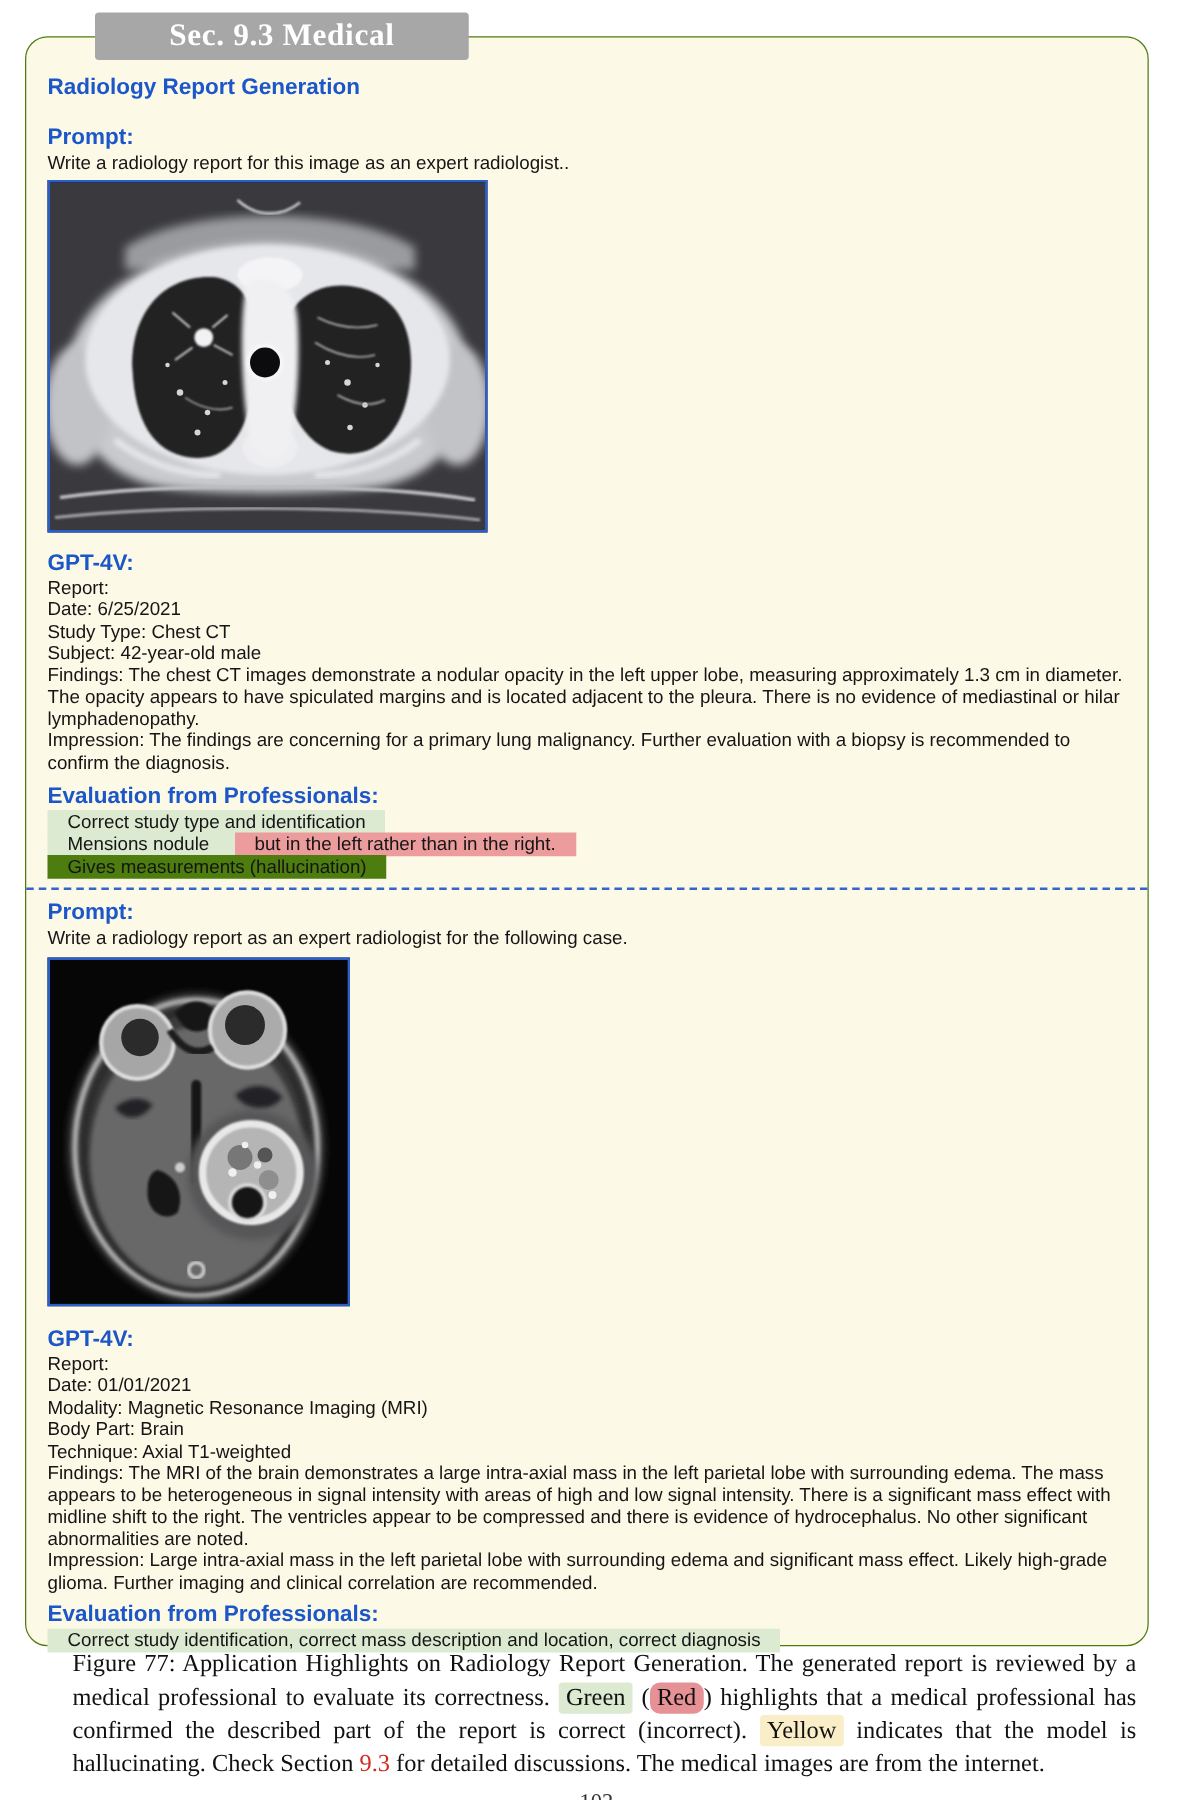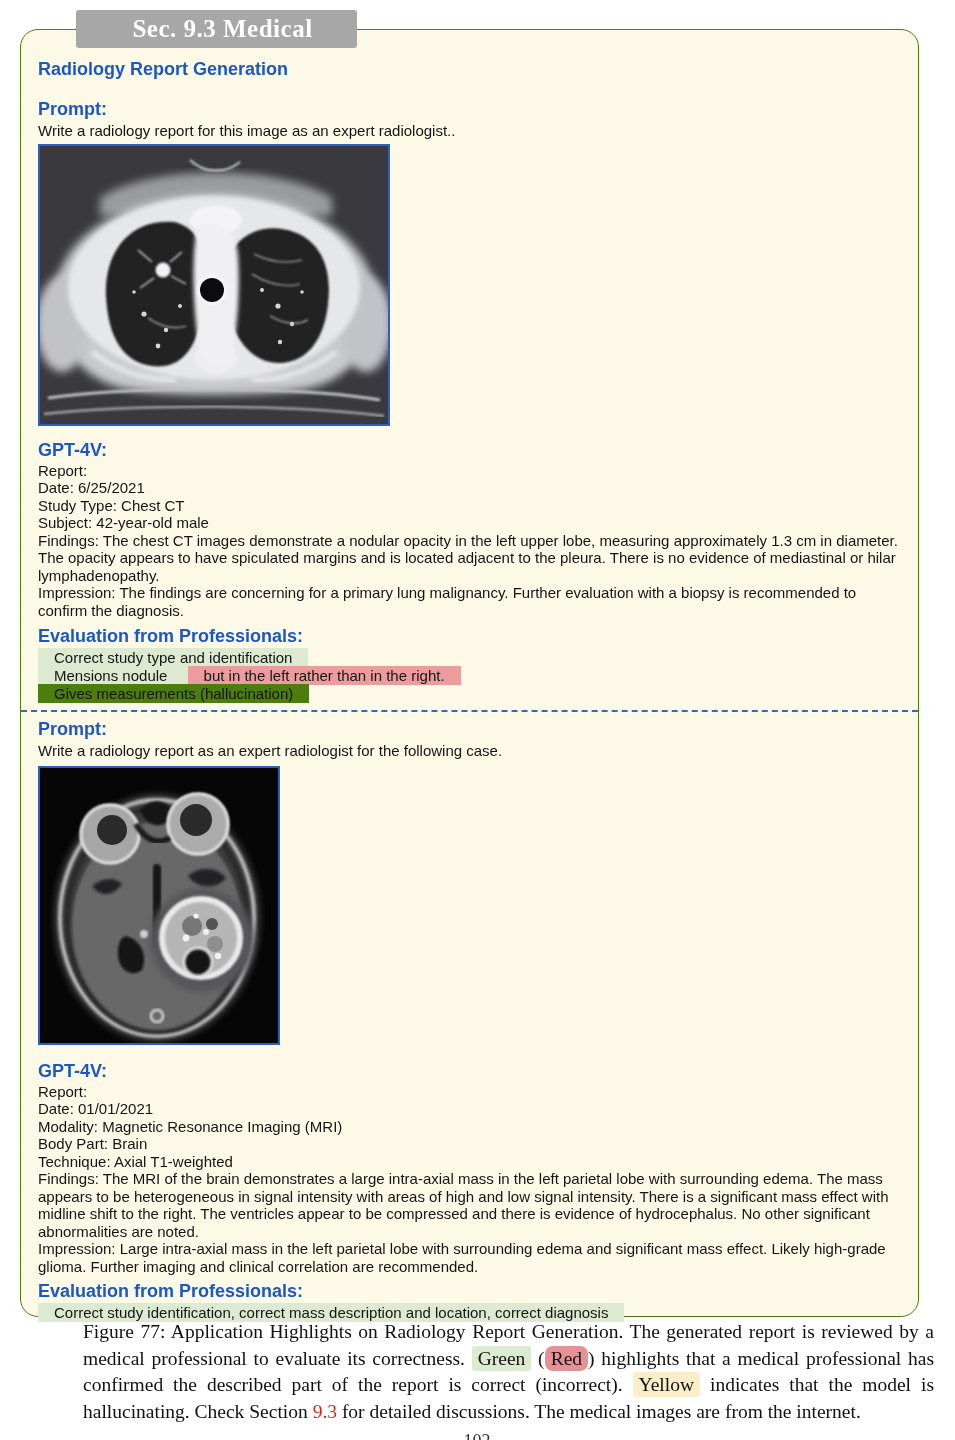--- a/index.html
+++ b/index.html
@@ -1,19 +1,19 @@
 <!DOCTYPE html>
 <html><head>
 <meta charset="utf-8">
 <style>
   html,body{margin:0;padding:0;}
   body{width:955px;height:1440px;position:relative;background:#ffffff;overflow:hidden;
        font-family:"Liberation Sans","DejaVu Sans",sans-serif;}
-  .badge{position:absolute;left:76px;top:10px;width:269px;height:38px;background:#a7a7a7;
-         border-radius:3px;display:flex;align-items:center;justify-content:center;z-index:3;padding-left:12px;}
+  .badge{position:absolute;left:76px;top:10px;width:299px;height:38px;background:#a7a7a7;
+         border-radius:3px;display:flex;align-items:center;justify-content:center;z-index:3;}
   .badge span{font-family:"Liberation Serif","DejaVu Serif",serif;font-weight:bold;
          font-size:25px;color:#ffffff;letter-spacing:.5px;}
   .panel{position:absolute;left:20px;top:29px;width:899px;height:1288px;box-sizing:border-box;
          background:#fdf9e7;border:1px solid #4d7c0f;border-radius:18px;padding:0 17px;z-index:1;}
   .blue-h{color:#1b57c9;font-weight:bold;font-size:18px;line-height:20px;}
   .panel-title{margin-top:29px;}
   .h-prompt1{margin-top:20px;}
   .body-txt{font-size:15px;line-height:17.5px;color:#151515;margin-top:3px;}
   .scan{display:block;border:2px solid #2b5fc7;background:#0a0a0a;}
   .ct{width:348px;height:278px;margin-top:4px;}
@@ -25,21 +25,21 @@
   .eval{font-size:15px;line-height:18px;color:#151515;margin-top:3px;}
   .eval-line{margin:0;}
   .hl{padding:1px 16px;}
   .hl-green{background:#dcead2;}
   .hl-red{background:#ec9c9c;}
   .hl-yellow{background:#4d7c0f;}
   .divider{border:0;border-top:2.5px dashed #3565cc;margin:7px -17px 0 -17px;height:0;}
   .h-prompt2{margin-top:7px;}
   .h-gpt2{margin-top:16px;}
   .h-eval2{margin-top:6px;}
-  .caption{position:absolute;left:83px;top:1319px;width:851px;z-index:1;
+  .caption{position:absolute;left:58px;top:1319px;width:851px;z-index:1;
            font-family:"Liberation Serif","DejaVu Serif",serif;font-size:19.5px;
            line-height:26.5px;color:#111111;text-align:justify;}
   .caption .hl{padding:2px 6px;}
   .caption .hl-green{background:#dcead2;border-radius:3px;}
   .caption .hl-red{background:#e59196;border-radius:8px;}
   .caption .hl-yellow{background:#faeec9;border-radius:3px;}
   .page-num{position:absolute;left:447px;top:1431px;width:60px;height:9px;overflow:hidden;
             font-family:"Liberation Serif","DejaVu Serif",serif;font-size:18px;color:#333;
             text-align:center;z-index:1;}
 </style>

